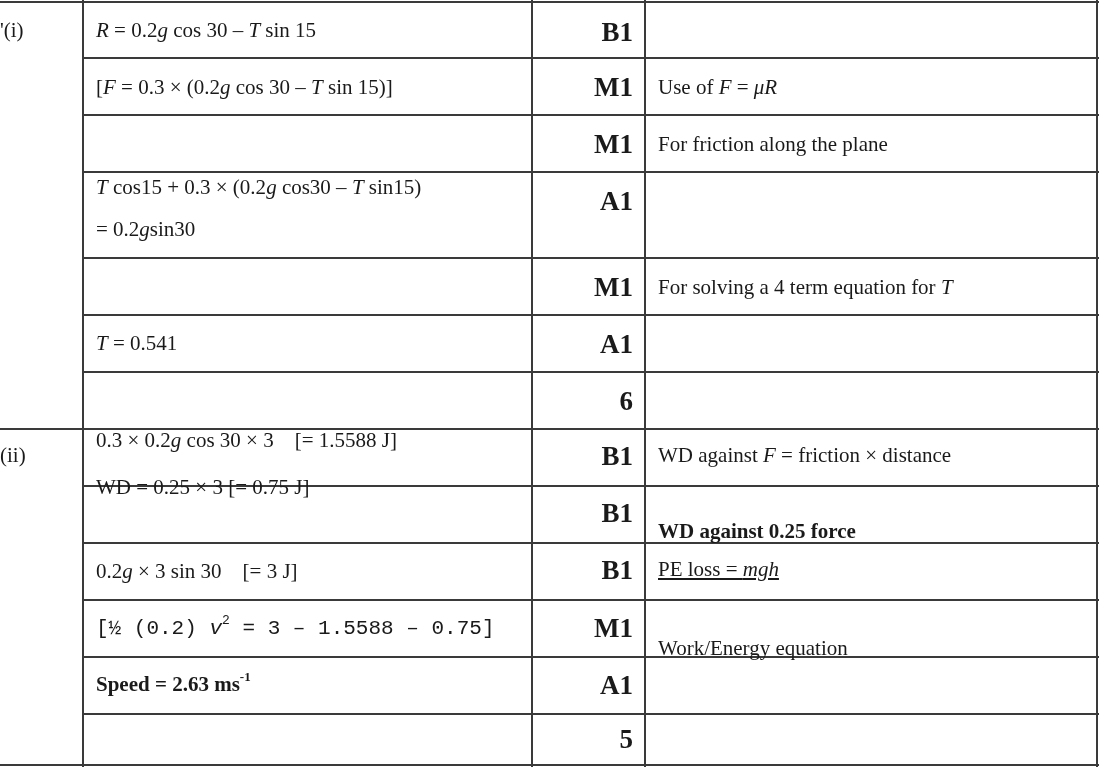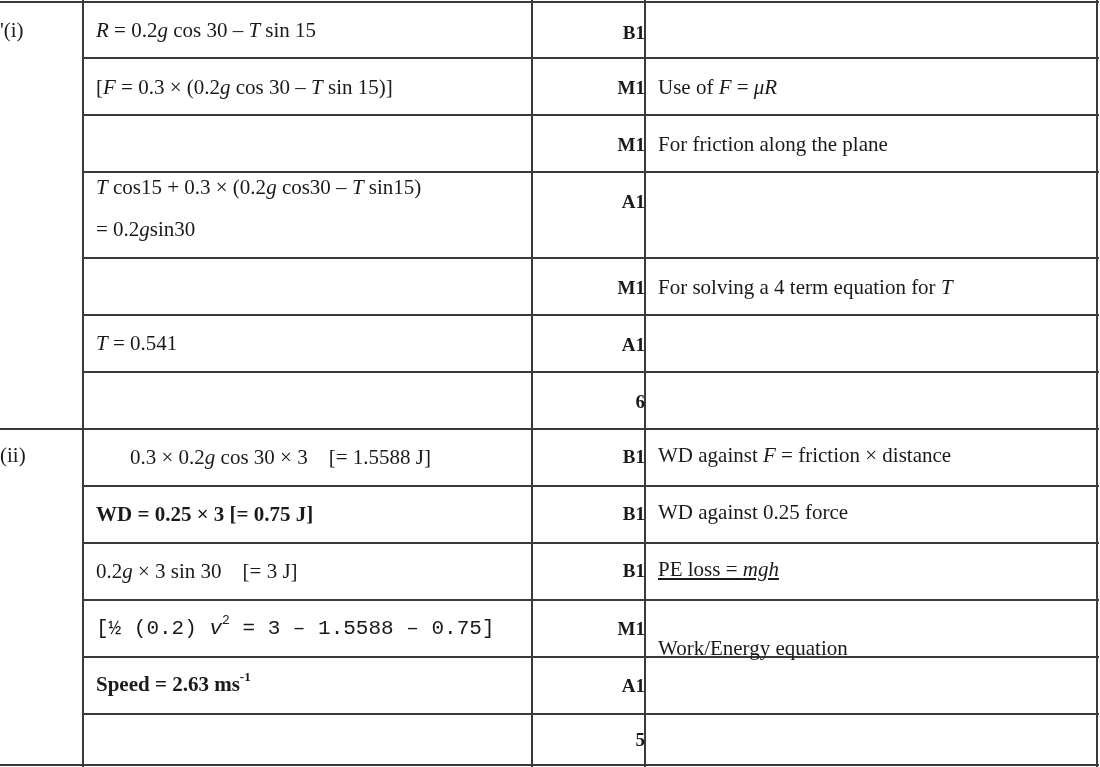--- a/index.html
+++ b/index.html
@@ -10,22 +10,22 @@
   }
   .hline { position: absolute; height: 2px; background: #3a3a3a; }
   .vline { position: absolute; width: 2px; background: #3a3a3a; }
   .cell {
     position: absolute; font-size: 21px; line-height: 25px;
     white-space: nowrap;
   }
   .qlabel { left: 0px; }
   .work { left: 96px; }
   .mark {
-    position: absolute; font-weight: bold; font-size: 19px; line-height: 25px;
-    right: 455px; text-align: right;
+    position: absolute; font-weight: bold; font-size: 27px; line-height: 25px;
+    right: 467px; text-align: right;
   }
   .note { left: 658px; }
   i { font-style: italic; }
   sup { font-size: 13px; line-height: 0; position: relative; top: -2px; }
 </style>
 </head>
 <body>
 
 <div>
   <div class="hline" style="top:1px;left:0;width:1099px;"></div>
@@ -86,29 +86,29 @@
 
   <div>
     <span class="mark" style="top:389px;">6</span>
   </div>
 </div>
 
 <div>
   <span class="cell qlabel" style="top:443px;">(ii)</span>
 
   <div>
-    <span class="cell work" style="top:445px;margin-left:34px;">0.3 × 0.2<i>g</i> cos 30 × 3&nbsp;&nbsp;&nbsp;&nbsp;[= 1.5588 J]</span>
+    <span class="cell work" style="top:428px;">0.3 × 0.2<i>g</i> cos 30 × 3&nbsp;&nbsp;&nbsp;&nbsp;[= 1.5588 J]</span>
     <span class="mark" style="top:444px;">B1</span>
     <span class="cell note" style="top:443px;">WD against <i>F</i> = friction × distance</span>
   </div>
 
   <div>
-    <span class="cell work" style="top:502px;font-weight:bold;">WD  = 0.25 × 3    [= 0.75 J]</span>
+    <span class="cell work" style="top:475px;">WD  = 0.25 × 3    [= 0.75 J]</span>
     <span class="mark" style="top:501px;">B1</span>
-    <span class="cell note" style="top:500px;">WD against 0.25 force</span>
+    <span class="cell note" style="top:519px;font-weight:bold;">WD against 0.25 force</span>
   </div>
 
   <div>
     <span class="cell work" style="top:559px;">0.2<i>g</i> × 3 sin 30&nbsp;&nbsp;&nbsp;&nbsp;[= 3 J]</span>
     <span class="mark" style="top:558px;">B1</span>
     <span class="cell note" style="top:557px;text-decoration:underline;">PE loss = <i>mgh</i></span>
   </div>
 
   <div>
     <span class="cell work" style="top:616px;font-family:Liberation Mono, monospace;">[½ (0.2) <i>v</i><sup>2</sup> = 3 – 1.5588 – 0.75]</span>

